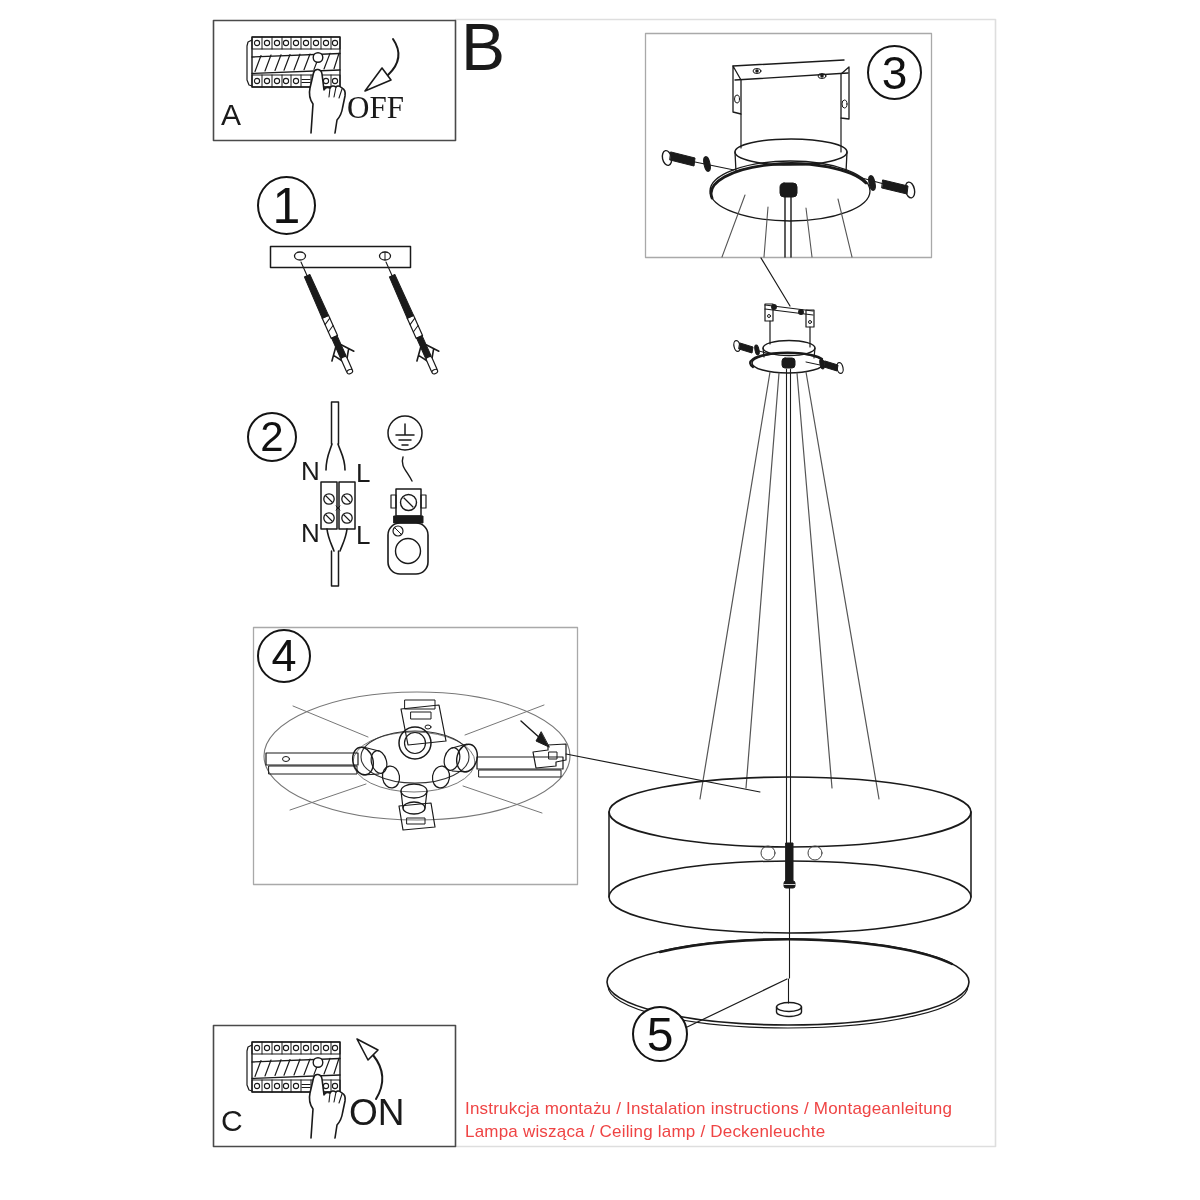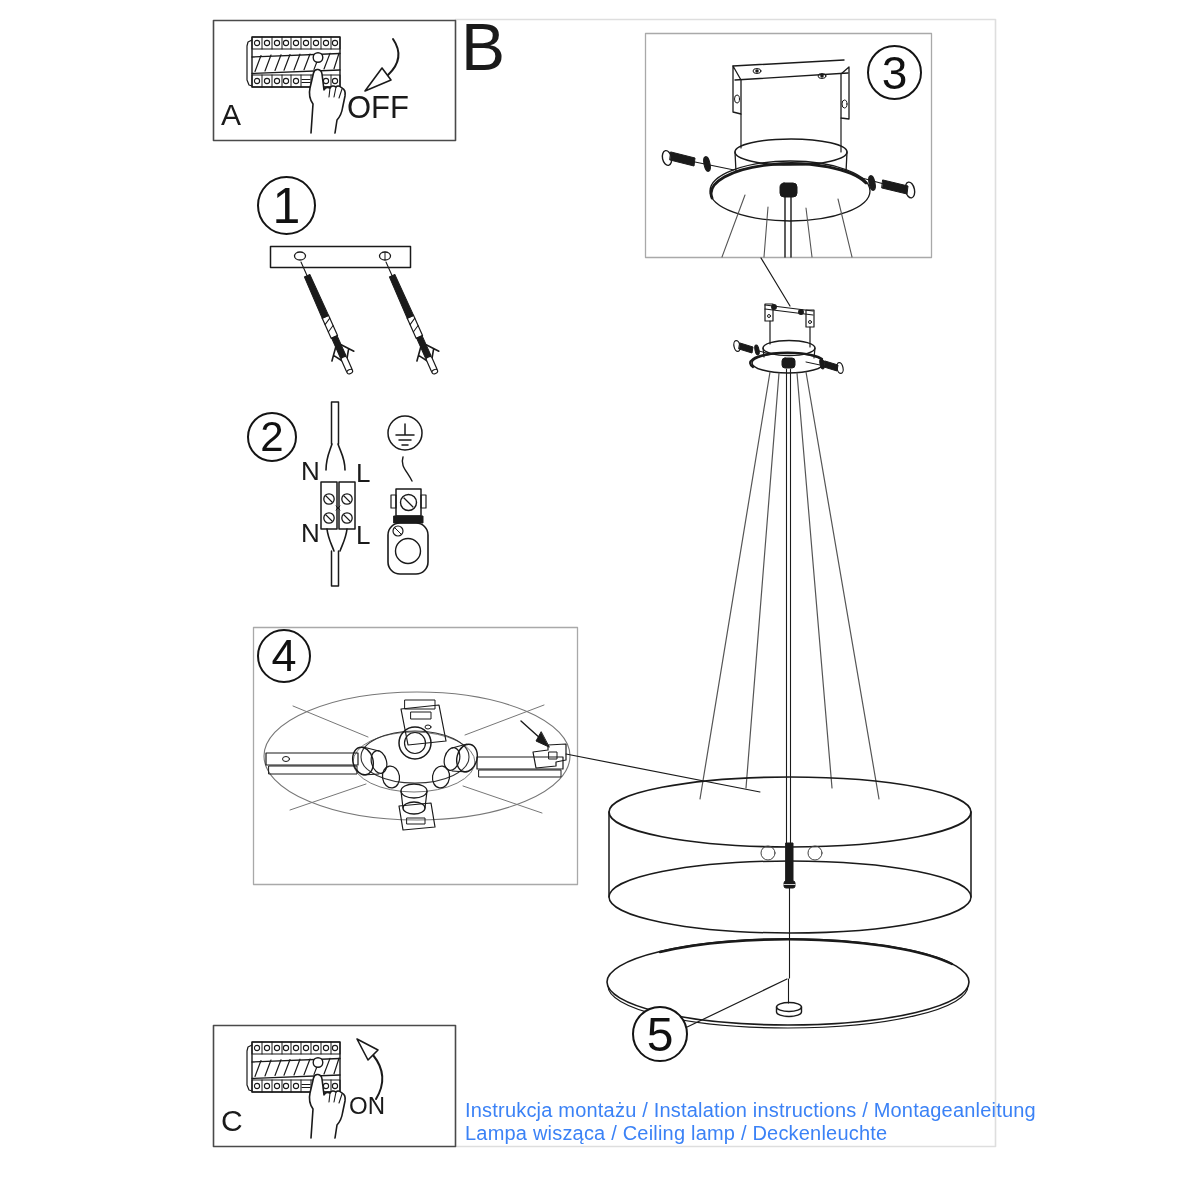--- a/index.html
+++ b/index.html
@@ -2,35 +2,35 @@
 <html><head>
 <meta charset="utf-8">
 <style>
   html,body{margin:0;padding:0;background:#fff;}
   #sheet{position:relative;width:1200px;height:1200px;background:#ffffff;overflow:hidden;
          font-family:"Liberation Sans", sans-serif;color:#1a1a1a;}
   #art{position:absolute;left:0;top:0;}
   .lbl{position:absolute;white-space:nowrap;color:#1a1a1a;line-height:1;}
   .letter-b{left:461px;top:14px;font-size:66px;}
   .lab-a{left:221px;top:100px;font-size:30px;}
-  .lab-off{left:347px;top:92px;font-size:31px;}
+  .lab-off{left:347px;top:92px;font-size:31px;font-family:Liberation Serif, serif;}
   .lab-c{left:221px;top:1106px;font-size:30px;}
-  .lab-on{left:349px;top:1094px;font-size:24px;}
+  .lab-on{left:349px;top:1094px;font-size:37px;}
   .nl{font-size:26px;}
   .nl-n1{left:301px;top:458px;} .nl-l1{left:356px;top:460px;}
   .nl-n2{left:301px;top:520px;} .nl-l2{left:356px;top:522px;}
   .stepc{position:absolute;border:2.4px solid #141414;border-radius:50%;
          display:flex;align-items:center;justify-content:center;background:#fff;
          color:#111;}
   .c1{left:257px;top:176px;width:55px;height:55px;font-size:50px;}
   .c2{left:247px;top:412px;width:46px;height:46px;font-size:42px;}
   .c3{left:867px;top:45px;width:51px;height:51px;font-size:46px;}
   .c4{left:257px;top:629px;width:50px;height:50px;font-size:45px;}
   .c5{left:632px;top:1006px;width:52px;height:52px;font-size:48px;}
-  .footer{left:465px;font-size:20px;color:#3b82f6;letter-spacing:0.2px;}
+  .footer{left:465px;font-size:17px;color:#ef4444;letter-spacing:0.2px;}
   .f1{top:1100px;} .f2{top:1123px;text-align:center;}
 </style>
 </head>
 <body>
 
 <div id="sheet">
 
 <svg id="art" width="1200" height="1200" viewBox="0 0 1200 1200" xmlns="http://www.w3.org/2000/svg" xmlns:xlink="http://www.w3.org/1999/xlink" stroke="#1a1a1a" stroke-width="1.5" fill="none" stroke-linecap="round" stroke-linejoin="round">
 
   <defs>

